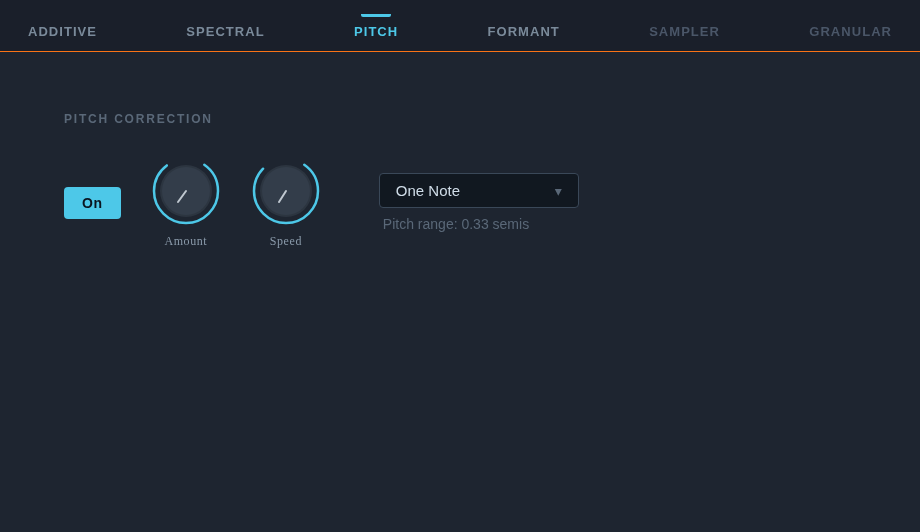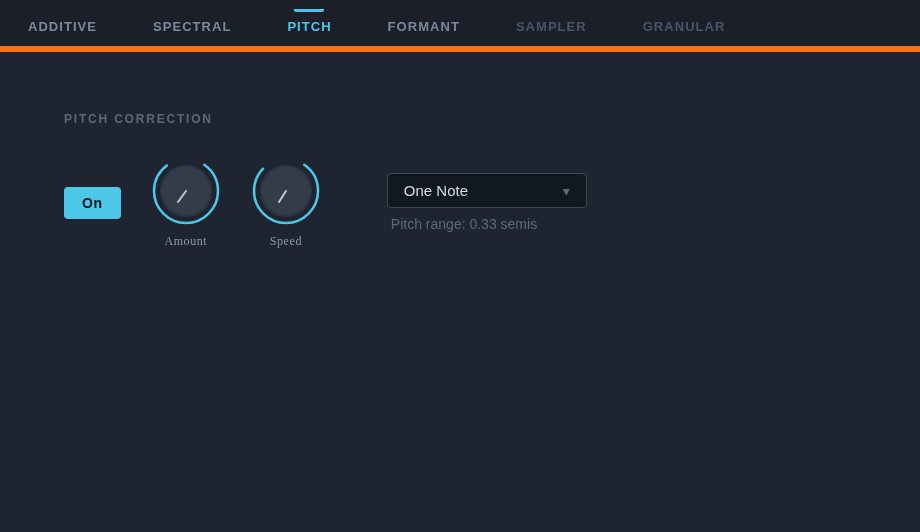--- a/index.html
+++ b/index.html
@@ -10,23 +10,24 @@
       background: #1e2530;
       font-family: 'Arial', sans-serif;
       overflow: hidden;
       color: #ccc;
     }
 
     
     .tab-bar {
       display: flex;
       background: #1a1f2a;
-      border-bottom: 6px solid #f97316;
+      border-bottom: 1px solid #f97316;
       height: 52px;
       align-items: flex-end;
+      justify-content: space-between;
     }
 
     .tab {
       padding: 10px 28px 12px;
       font-size: 13px;
       font-weight: bold;
       letter-spacing: 0.08em;
       color: #7a8a9a;
       cursor: pointer;
       position: relative;
@@ -106,21 +107,21 @@
     .knob-svg {
       width: 70px;
       height: 70px;
     }
 
     
     .right-controls {
       display: flex;
       flex-direction: column;
       gap: 8px;
-      margin-left: 36px;
+      margin-left: 28px;
     }
 
     .note-dropdown {
       display: flex;
       align-items: center;
       background: #111820;
       border: 1px solid #3a4858;
       border-radius: 4px;
       padding: 8px 16px;
       gap: 16px;

